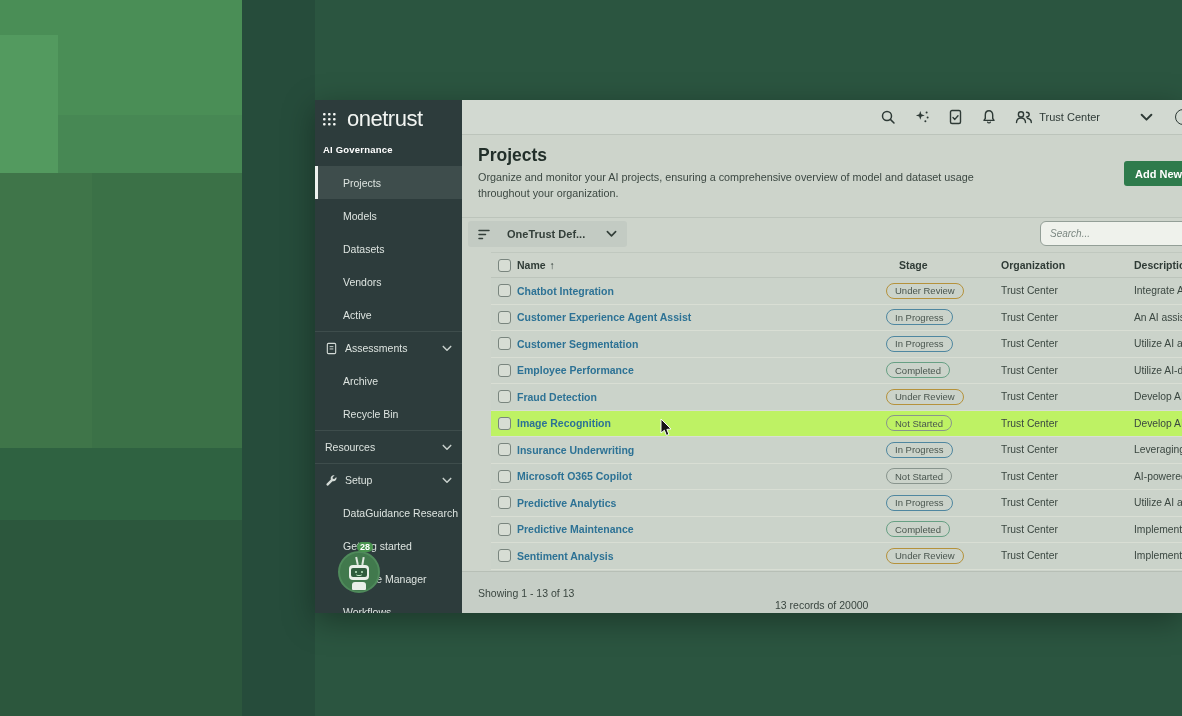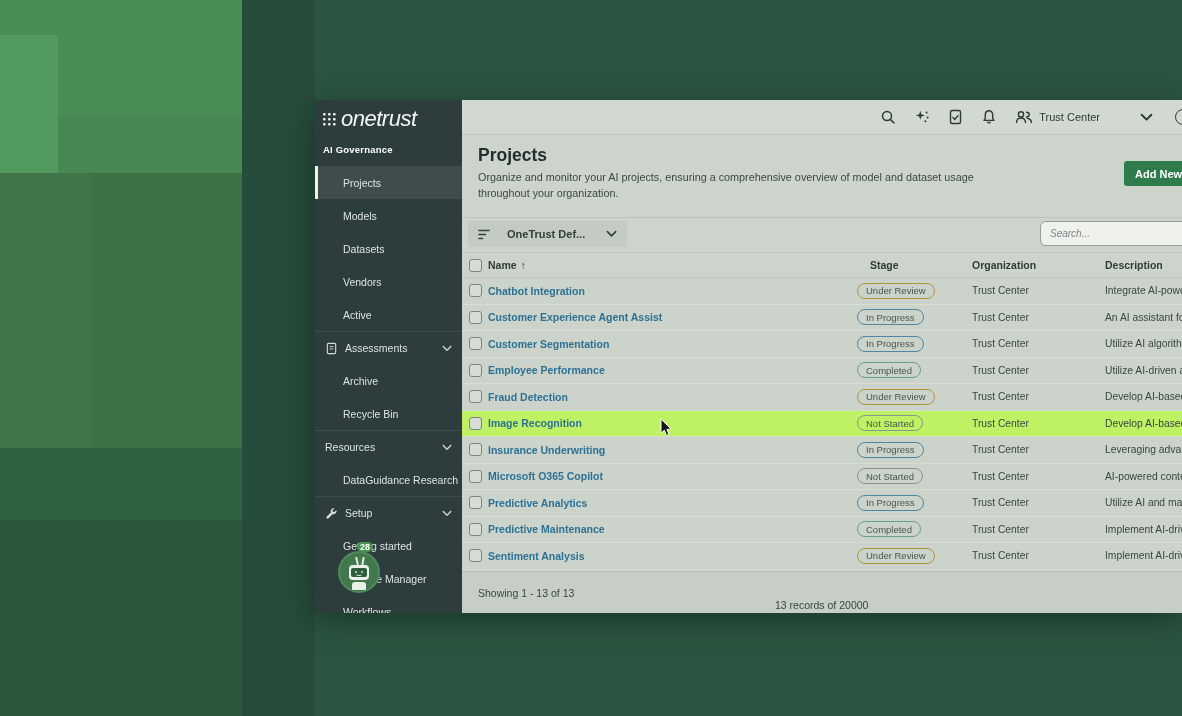--- a/index.html
+++ b/index.html
@@ -15,21 +15,21 @@
   .bg5 { left:92px; top:173px; width:150px; height:275px; background:#3b7147; }
   .bg6 { left:0; top:448px; width:242px; height:72px; background:#2f6241; }
   .bg7 { left:0; top:520px; width:242px; height:196px; background:#2c573d; }
   .bg8 { left:242px; top:0; width:73px; height:716px; background:#264c3b; }
 
   
   .window { position:absolute; left:315px; top:100px; width:867px; height:513px; display:flex; overflow:hidden; box-shadow:0 8px 30px rgba(0,0,0,.35); }
 
   
   .sidebar { width:147px; height:100%; background:#2d3c3c; position:relative; flex:none; color:#dde4e0; }
-  .logo-row { position:absolute; top:6px; left:8px; display:flex; align-items:center; gap:5px;font-style:italic; }
+  .logo-row { position:absolute; top:6px; left:8px; display:flex; align-items:center; gap:11px; }
   .logo-text { font-size:22px; font-weight:500; color:#f2f5f2; letter-spacing:-0.5px; }
   .side-section-label { position:absolute; top:44px; left:8px; font-size:9.5px; font-weight:700; color:#ffffff; letter-spacing:.2px; }
   .side-nav { position:absolute; top:66px; left:0; width:100%; }
   .side-item { height:33px; display:flex; align-items:center; font-size:10.5px; color:#dde4e0; position:relative; cursor:pointer; padding-left:10px; }
   .side-item.child { padding-left:28px; }
   .side-item.group { border-top:1px solid #3e4d4c; }
   .side-item.active { background:#3e4d4c; }
   .side-item.active::before { content:""; position:absolute; left:0; top:0; bottom:0; width:3px; background:#eef2ef; }
   .side-item .it-icon { margin-right:7px; display:inline-flex; }
   .side-item .chev { position:absolute; right:10px; color:#c8d0cc; display:inline-flex; }
@@ -55,21 +55,21 @@
   .page-header { position:absolute; top:35px; left:0; width:100%; height:83px; border-bottom:1px solid #bcc4bb; }
   .page-title { position:absolute; left:16px; top:10px; font-size:17.5px; font-weight:700; color:#222f2a; }
   .page-desc { position:absolute; left:16px; top:34px; width:510px; font-size:10.8px; line-height:1.5; color:#3c4842; }
   .add-btn { position:absolute; left:662px; top:26px; width:74px; height:25px; background:var(--accent,#2e7b4c); color:#fff; font-size:11px; font-weight:700; border:none; border-radius:3px; font-family:inherit; cursor:pointer; text-align:left; padding-left:11px; }
 
   .toolbar { position:absolute; top:118px; left:0; width:100%; height:34px; }
   .view-btn { position:absolute; left:6px; top:3px; height:26px; background:#c3cbc3; border:none; border-radius:3px; display:flex; align-items:center; gap:17px; padding:0 10px; font-size:11px; font-weight:600; color:#333f39; font-family:inherit; cursor:pointer; }
   .search { position:absolute; left:578px; top:3px; width:160px; height:25px; background:#eff2ec; border:1px solid #939f97; border-radius:6px; font-size:10px; font-style:italic; color:#3c4842; padding:0 9px; font-family:inherit; outline:none; }
   .search::placeholder { color:#7b8781; font-style:italic; }
 
-  .table { position:absolute; top:152px; left:0; width:100%; }
+  .table { position:absolute; top:152px; left:0; width:100%;padding-left:29px; }
   .trow, .thead { display:grid; grid-template-columns:26px 369px 115px 133px 1fr; align-items:center; height:26.5px; border-bottom:1px solid #d9ded4; }
   .thead { height:26px; border-top:1px solid #c0c8bf; border-bottom:1px solid #bcc4bb; font-weight:700; font-size:10.5px; color:#2f3b36; }
   .thead .hstage { padding-left:13px; }
   .cbx { width:13px; height:13px; border:1.5px solid #79857e; border-radius:3px; background:#d7ddd4; margin-left:7px; cursor:pointer; }
   .sort { font-weight:700; margin-left:4px; }
   .trow { background:#cbd3ca; font-size:10.5px; }
   .trow.hl { background:#bef264; }
   .pname { color:var(--link,#2d7295); font-weight:700; text-decoration:none; white-space:nowrap; overflow:hidden; cursor:pointer; }
   .badge { display:inline-block; font-size:9.5px; color:#49554e; border:1.3px solid; border-radius:9px; padding:1.5px 8px; white-space:nowrap; }
   .org-cell, .desc-cell { color:#3b4741; font-size:10.3px; white-space:nowrap; overflow:hidden; }
@@ -152,35 +152,35 @@
           <span>Recycle Bin</span>
         </div>
         <div class="side-item group">
           <span>Resources</span>
           <span class="chev">
             <svg width="10" height="7" viewBox="0 0 12 8">
               <path d="M1.5 1.5 L6 6 L10.5 1.5" fill="none" stroke="currentColor" stroke-width="1.8" stroke-linecap="round" stroke-linejoin="round"></path>
             </svg>
           </span>
         </div>
-        <div class="side-item child">
-          <span>DataGuidance Research</span>
-        </div>
         <div class="side-item group">
           <span class="it-icon">
             <svg width="13" height="13" viewBox="0 0 14 14">
               <path d="M12.2 3.2 L10 5.4 L8.4 5.2 L8.2 3.6 L10.4 1.4 A3.4 3.4 0 0 0 6.3 5.9 L1.7 10.5 A1.3 1.3 0 0 0 3.5 12.3 L8.1 7.7 A3.4 3.4 0 0 0 12.2 3.2 Z" fill="#d4dbd7"></path>
             </svg>
           </span>
           <span>Setup</span>
           <span class="chev">
             <svg width="10" height="7" viewBox="0 0 12 8">
               <path d="M1.5 1.5 L6 6 L10.5 1.5" fill="none" stroke="currentColor" stroke-width="1.8" stroke-linecap="round" stroke-linejoin="round"></path>
             </svg>
           </span>
+        </div>
+        <div class="side-item child">
+          <span>DataGuidance Research</span>
         </div>
         <div class="side-item child">
           <span>Getting started</span>
         </div>
         <div class="side-item child">
           <span>Attribute Manager</span>
         </div>
         <div class="side-item child">
           <span>Workflows</span>
         </div>

